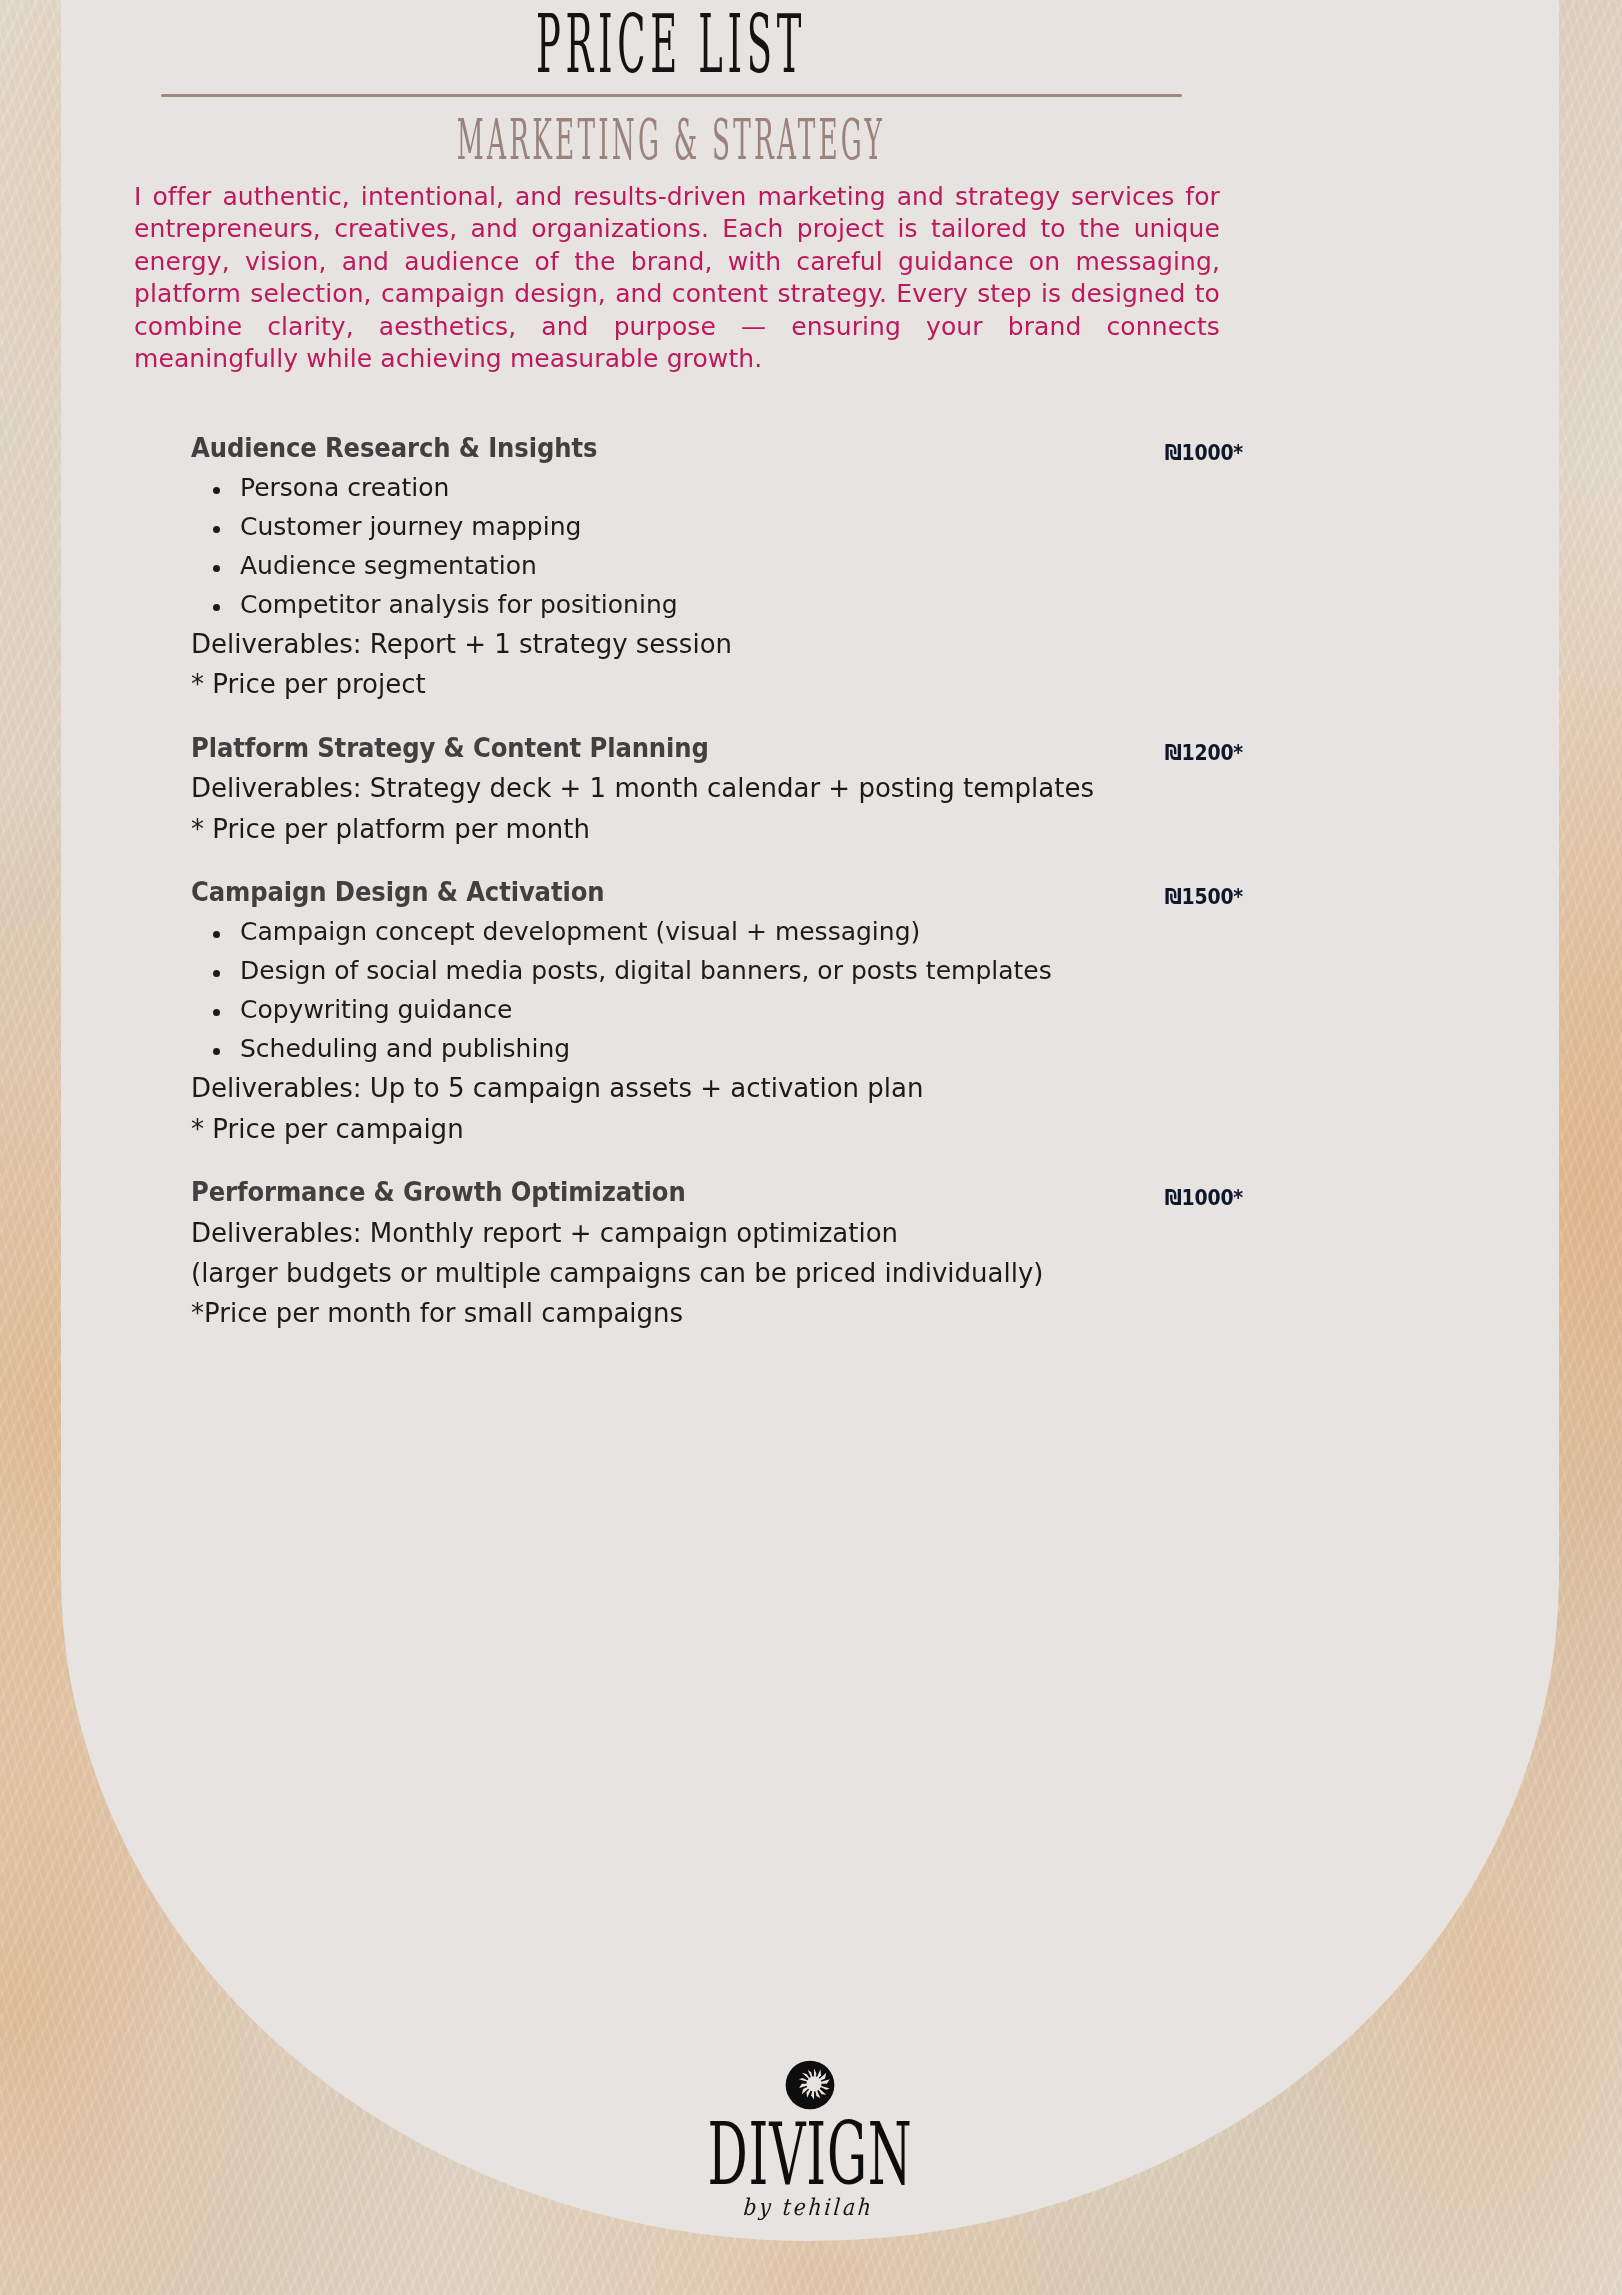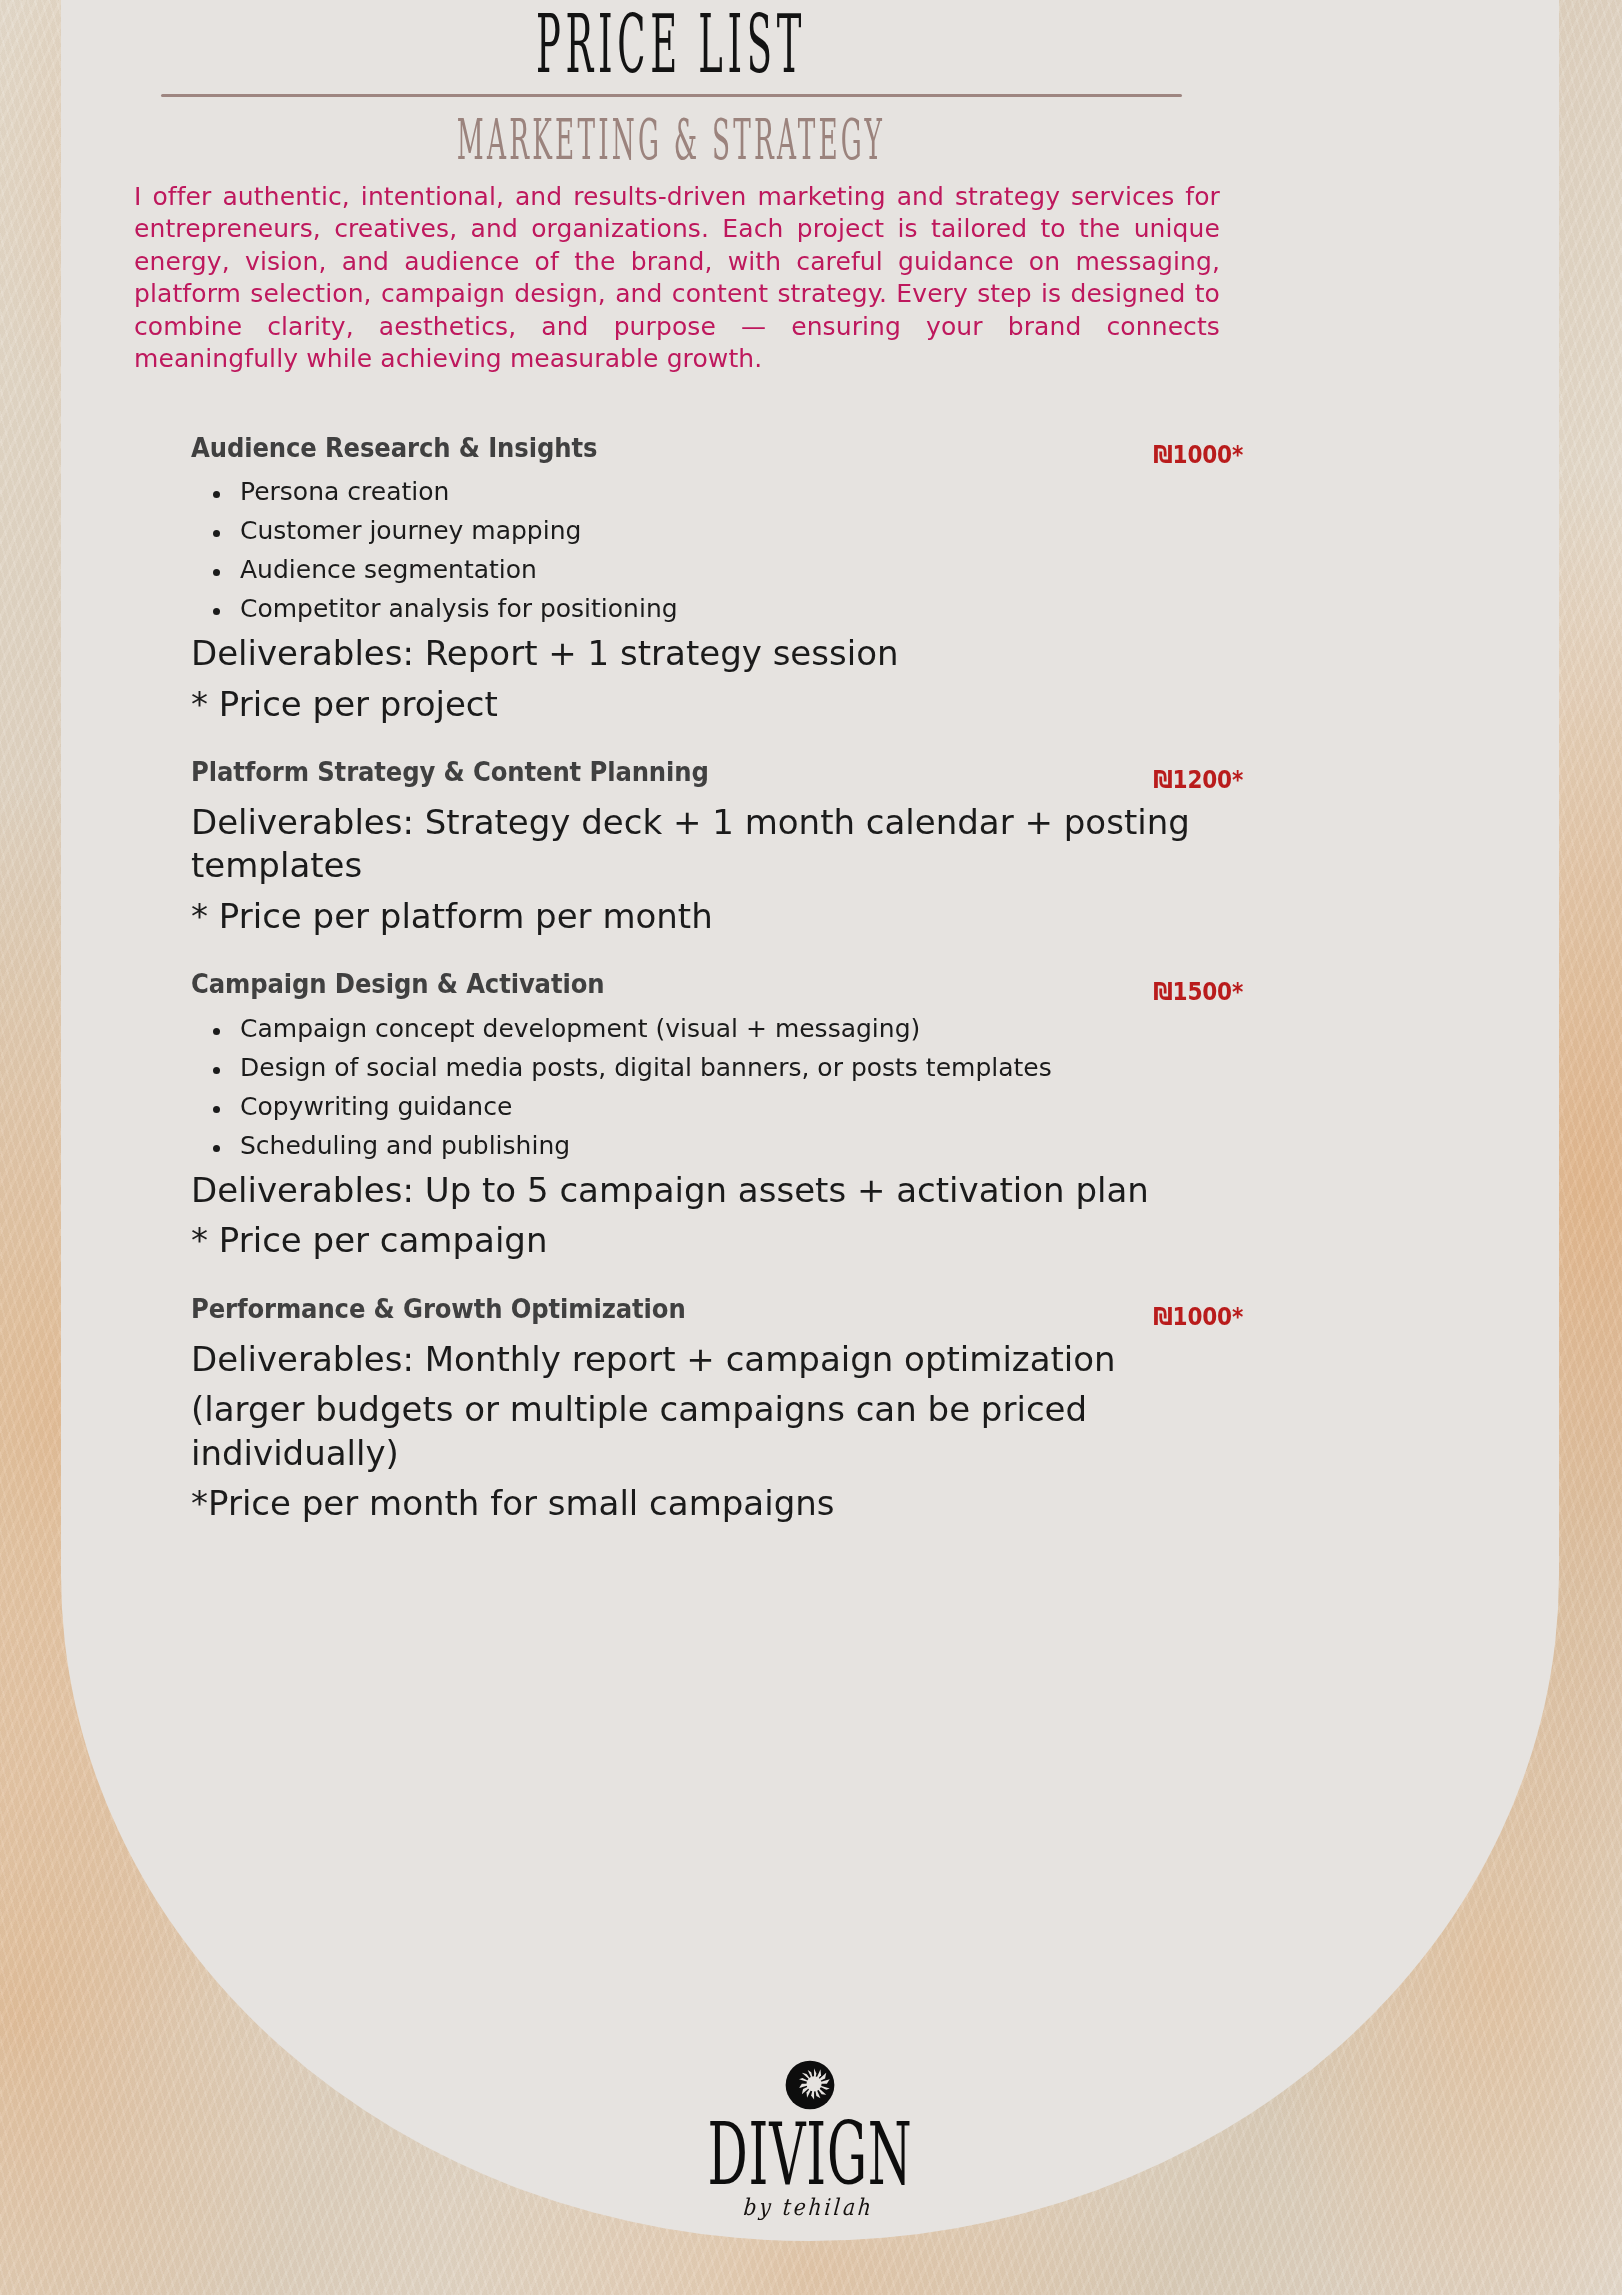--- a/index.html
+++ b/index.html
@@ -121,23 +121,23 @@
     font-family: "DejaVu Sans Condensed", "DejaVu Sans", sans-serif;
     font-size: 27px;
     font-weight: bold;
     color: #404040;
     letter-spacing: -0.1px;
     line-height: 1.05;
   }
 
   .srv-price {
     font-family: "DejaVu Sans Condensed", "DejaVu Sans", sans-serif;
-    font-size: 24px;
+    font-size: 21px;
     font-weight: bold;
-    color: #b91c1c;
+    color: #0f172a;
     white-space: nowrap;
     margin-top: 7.6px;
     letter-spacing: -0.2px;
   }
 
   .srv-bullets { list-style: none; margin: 2.5px 0 0 0; padding: 0; }
 
   .srv-bullets li {
     position: relative;
     font-size: 25px;
@@ -151,21 +151,21 @@
     content: "";
     position: absolute;
     left: 152px;
     top: 14.6px;
     width: 7px; height: 7px;
     border-radius: 50%;
     background: #1b1b1b;
   }
 
   .srv-note {
-    font-size: 34px;
+    font-size: 26px;
     line-height: 1.28;
     color: #1b1b1b;
     padding-left: 130px;
     margin-top: 7px;
     font-family: "DejaVu Sans", sans-serif;
   }
 
   
   #logo {
     position: absolute;

